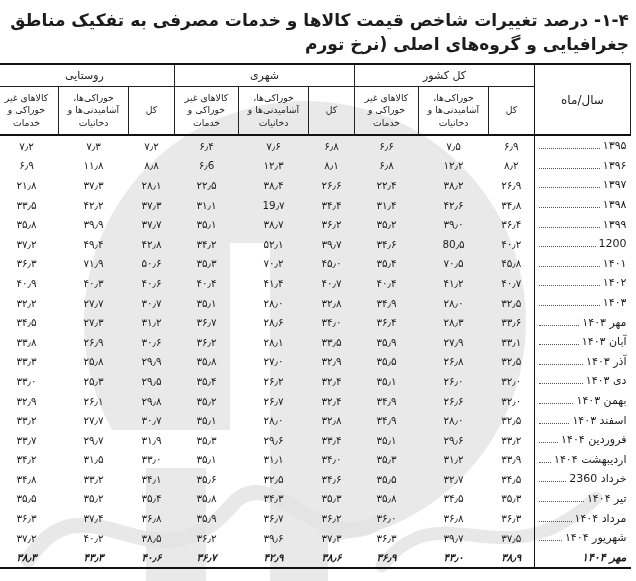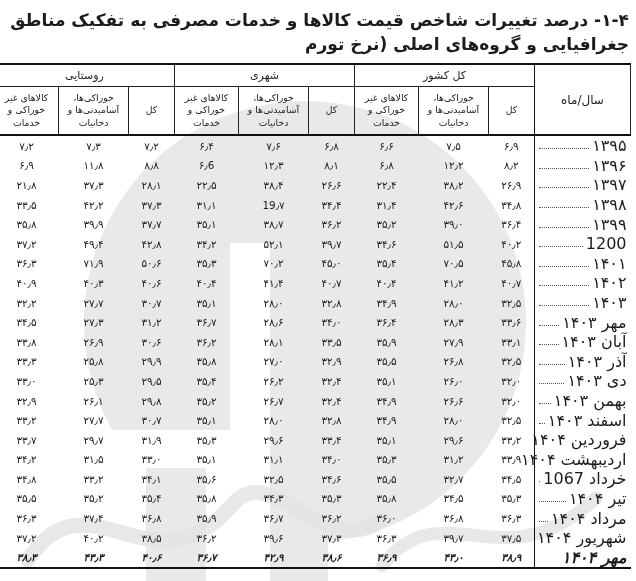--- a/index.html
+++ b/index.html
@@ -21,21 +21,21 @@
   tbody td{
     height:19.6px;text-align:center;vertical-align:middle;
     font-size:10.4px;padding:0;border:none;background:transparent;
   }
   tbody td.label-cell{
     border-left:1.6px solid #111;
     padding:0 4px 0 3px;
   }
   th.ym{border-left:1.6px solid #111;}
   .label-inner{display:flex;align-items:center;width:100%;}
-  .lbl{white-space:nowrap;font-size:16px;}
+  .lbl{white-space:nowrap;font-size:11px;}
   .leader{flex:1 1 auto;border-bottom:1.6px dotted #555;height:0;margin:6px 3px 0 1px;}
   tr.bold-row td{font-weight:bold;font-style:italic;}
   tr.bold-row .lbl{font-weight:bold;}
 </style>
 </head>
 <body>
 
 <svg class="watermark" width="636" height="581" viewBox="0 0 636 581" xmlns="http://www.w3.org/2000/svg">
   <circle cx="305" cy="322" r="221" fill="#e9e9e9"></circle>
   <rect x="230" y="243" width="40" height="338" fill="#ffffff"></rect>
@@ -170,21 +170,21 @@
           <td>۳۵٫۸</td>
         </tr>
         <tr>
           <td class="label-cell">
             <span class="label-inner">
               <span class="lbl">1200</span>
               <span class="leader"></span>
             </span>
           </td>
           <td>۴۰٫۲</td>
-          <td>۵۱٫۵</td>
+          <td>80٫۵</td>
           <td>۳۴٫۶</td>
           <td>۳۹٫۷</td>
           <td>۵۲٫۱</td>
           <td>۳۴٫۲</td>
           <td>۴۲٫۸</td>
           <td>۴۹٫۴</td>
           <td>۳۷٫۲</td>
         </tr>
         <tr>
           <td class="label-cell">
@@ -369,21 +369,21 @@
           <td>۳۴٫۰</td>
           <td>۳۱٫۱</td>
           <td>۳۵٫۱</td>
           <td>۳۳٫۰</td>
           <td>۳۱٫۵</td>
           <td>۳۴٫۲</td>
         </tr>
         <tr>
           <td class="label-cell">
             <span class="label-inner">
-              <span class="lbl">خرداد 1067</span>
+              <span class="lbl">خرداد 2360</span>
               <span class="leader"></span>
             </span>
           </td>
           <td>۳۴٫۵</td>
           <td>۳۲٫۷</td>
           <td>۳۵٫۵</td>
           <td>۳۴٫۶</td>
           <td>۳۲٫۵</td>
           <td>۳۵٫۶</td>
           <td>۳۴٫۱</td>

